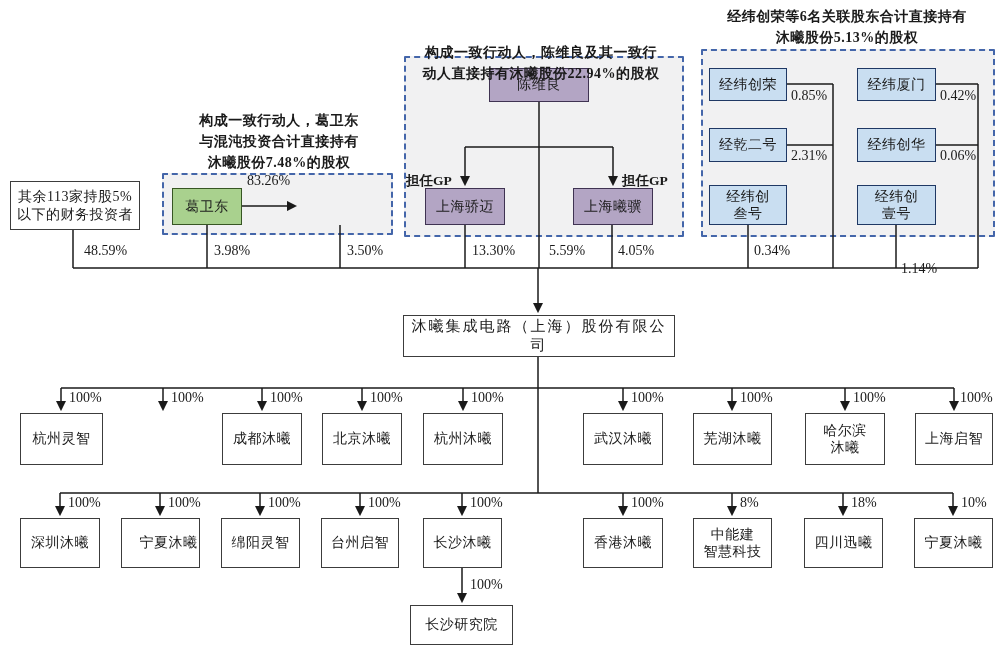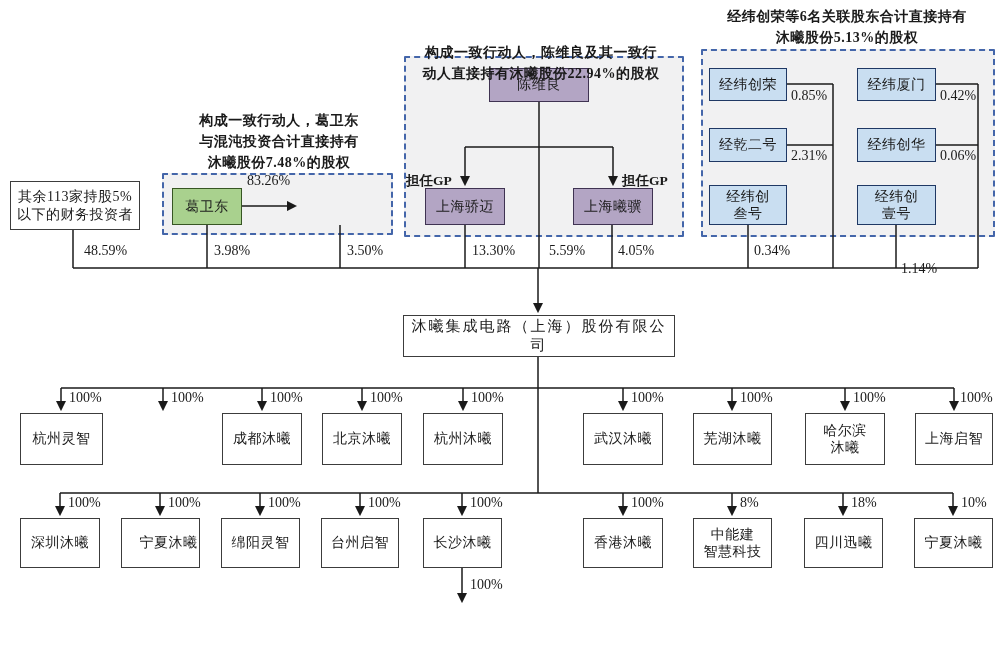--- a/index.html
+++ b/index.html
@@ -166,14 +166,15 @@
   <div class="pct" style="left:168px;top:495px;">100%</div>
   <div class="pct" style="left:268px;top:495px;">100%</div>
   <div class="pct" style="left:368px;top:495px;">100%</div>
   <div class="pct" style="left:470px;top:495px;">100%</div>
   <div class="pct" style="left:631px;top:495px;">100%</div>
   <div class="pct" style="left:740px;top:495px;">8%</div>
   <div class="pct" style="left:851px;top:495px;">18%</div>
   <div class="pct" style="left:961px;top:495px;">10%</div>
 
   <div class="pct" style="left:470px;top:577px;">100%</div>
+  <div class="box box-plain" style="left:410px;top:605px;width:103px;height:40px;">长沙研究院</div>
 
 </div>
 
 </body></html>

